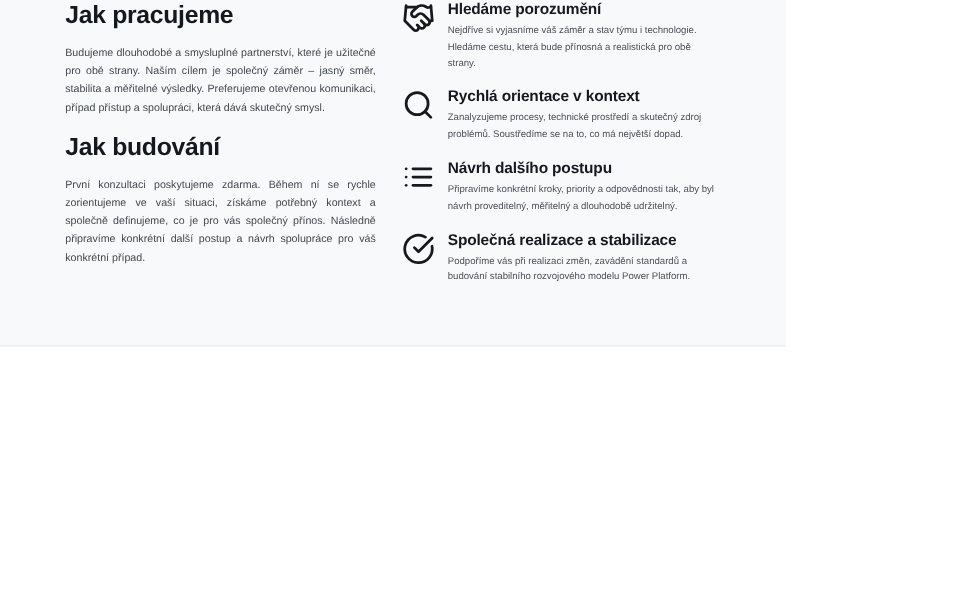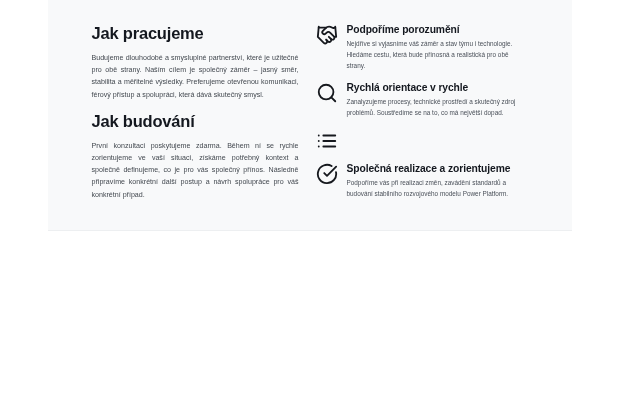--- a/index.html
+++ b/index.html
@@ -17,22 +17,20 @@
     width: 640px; height: 400px;
     background: var(--page-bg);
     font-family: "Liberation Sans", sans-serif;
     overflow: hidden;
   }
   .section {
     width: 524px;
     height: 231px;
     background: var(--section-bg);
     border-bottom: 1px solid var(--divider-color);
-    padding-top: 23px;
-    margin-left: 48px;
   }
   .container {
     width: 437px;
     margin: 0 auto;
     display: grid;
     grid-template-columns: 207px 213px;
     column-gap: 17px;
   }
   
   .text-block h2 {
@@ -83,80 +81,84 @@
 </style>
 </head>
 <body>
 
 <div class="section">
   <div class="container">
 
     <div class="left-col">
       <div class="text-block">
         <h2>Jak pracujeme</h2>
-        <p>Budujeme dlouhodobé a smysluplné partnerství, které je užitečné pro obě strany. Naším cílem je společný záměr – jasný směr, stabilita a měřitelné výsledky. Preferujeme otevřenou komunikaci, férový přístup a spolupráci, která dává skutečný smysl.</p>
+        <p>Budujeme dlouhodobé a smysluplné partnerství, které je užitečné pro obě strany. Naším cílem je společný záměr – jasný směr, stabilita a měřitelné výsledky. Preferujeme otevřenou komunikaci, případ přístup a spolupráci, která dává skutečný smysl.</p>
       </div>
       <div class="text-block">
         <h2>Jak budování</h2>
         <p>První konzultaci poskytujeme zdarma. Během ní se rychle zorientujeme ve vaší situaci, získáme potřebný kontext a společně definujeme, co je pro vás společný přínos. Následně připravíme konkrétní další postup a návrh spolupráce pro váš konkrétní případ.</p>
       </div>
     </div>
 
     <div class="right-col">
 
       <div class="feature">
         <span class="icon">
           <svg viewBox="0 0 24 24" fill="none" stroke="currentColor" stroke-width="2" stroke-linecap="round" stroke-linejoin="round">
             <path d="m11 17 2 2a1 1 0 1 0 3-3"></path>
             <path d="m14 14 2.5 2.5a1 1 0 1 0 3-3l-3.88-3.88a3 3 0 0 0-4.24 0l-.88.88a1 1 0 1 1-3-3l2.81-2.81a5.79 5.79 0 0 1 7.06-.87l.47.28a2 2 0 0 0 1.42.25L21 4"></path>
             <path d="m21 3 1 11h-2"></path>
             <path d="M3 3 2 14l6.5 6.5a1 1 0 1 0 3-3"></path>
             <path d="M3 4h8"></path>
           </svg>
         </span>
         <div class="feature-text">
-          <h3>Podpoříme porozumění</h3>
+          <h3>Hledáme porozumění</h3>
           <p>Nejdříve si vyjasníme váš záměr a stav týmu i technologie. Hledáme cestu, která bude přínosná a realistická pro obě strany.</p>
         </div>
       </div>
 
       <div class="feature">
         <span class="icon">
           <svg viewBox="0 0 24 24" fill="none" stroke="currentColor" stroke-width="2" stroke-linecap="round" stroke-linejoin="round">
             <circle cx="11" cy="11" r="8"></circle>
             <path d="m21 21-4.3-4.3"></path>
           </svg>
         </span>
         <div class="feature-text">
-          <h3>Rychlá orientace v rychle</h3>
+          <h3>Rychlá orientace v kontext</h3>
           <p>Zanalyzujeme procesy, technické prostředí a skutečný zdroj problémů. Soustředíme se na to, co má největší dopad.</p>
         </div>
       </div>
 
       <div class="feature">
         <span class="icon">
           <svg viewBox="0 0 24 24" fill="none" stroke="currentColor" stroke-width="2" stroke-linecap="round" stroke-linejoin="round">
             <path d="M3 6h.01"></path>
               <path d="M8 6h13"></path>
             <path d="M3 12h.01"></path>
               <path d="M8 12h13"></path>
             <path d="M3 18h.01"></path>
               <path d="M8 18h13"></path>
           </svg>
         </span>
+        <div class="feature-text">
+          <h3>Návrh dalšího postupu</h3>
+          <p>Připravíme konkrétní kroky, priority a odpovědnosti tak, aby byl návrh proveditelný, měřitelný a dlouhodobě udržitelný.</p>
+        </div>
       </div>
 
       <div class="feature">
         <span class="icon">
           <svg viewBox="0 0 24 24" fill="none" stroke="currentColor" stroke-width="2" stroke-linecap="round" stroke-linejoin="round">
             <path d="M21.801 10A10 10 0 1 1 17 3.335"></path>
             <path d="m9 11 3 3L22 4"></path>
           </svg>
         </span>
         <div class="feature-text">
-          <h3>Společná realizace a zorientujeme</h3>
+          <h3>Společná realizace a stabilizace</h3>
           <p>Podpoříme vás při realizaci změn, zavádění standardů a budování stabilního rozvojového modelu Power Platform.</p>
         </div>
       </div>
 
     </div>
   </div>
 </div>
 
 </body></html>

